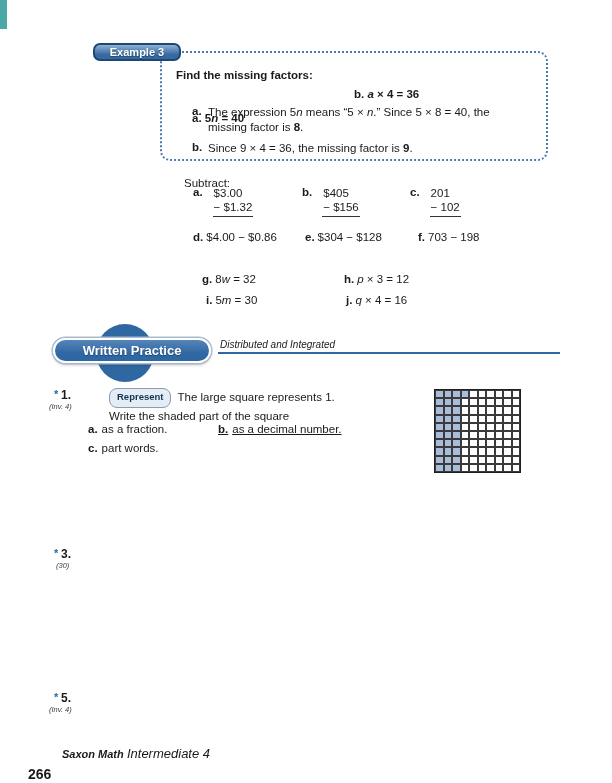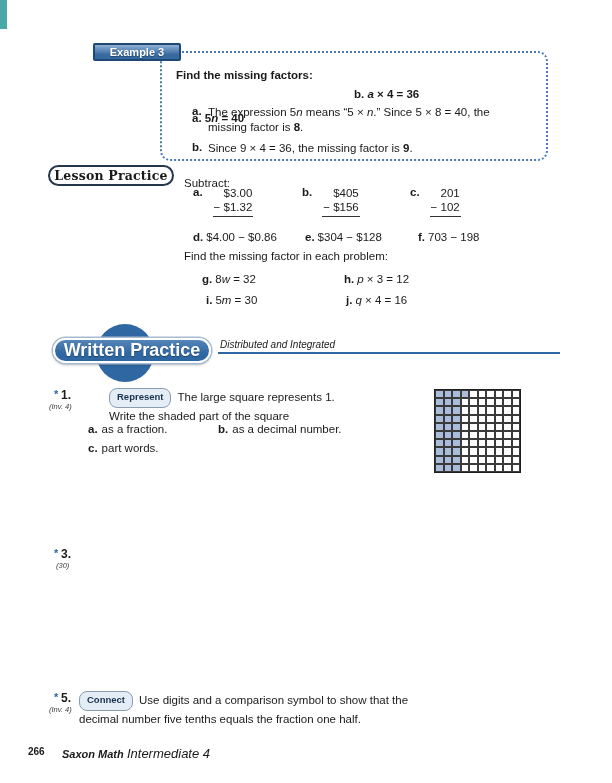--- a/index.html
+++ b/index.html
@@ -3,66 +3,66 @@
 <meta charset="utf-8">
 <style>
   html,body{margin:0;padding:0;background:#fff;}
   .page{position:relative;width:612px;height:783px;background:#fff;overflow:hidden;
         font-family:"Liberation Sans", sans-serif;font-size:11.5px;color:var(--text,#1a1a1a);}
   .abs{position:absolute;}
   b,.bold{font-weight:bold;}
   
   .corner-tab{left:0;top:0;width:7px;height:29px;background:var(--corner_tab,#4aa9a6);}
   
-  .ex-badge{left:93px;top:43px;width:88px;height:18px;border-radius:2px;
+  .ex-badge{left:93px;top:43px;width:88px;height:18px;border-radius:7px;
     background:linear-gradient(#8fb0d4,#36699f 70%);border:2px solid var(--example_badge_border,#1d4775);
     color:#fff;font-weight:bold;font-size:11px;display:flex;align-items:center;justify-content:center;
     text-shadow:0 1px 1px rgba(0,0,0,.35);z-index:3;box-sizing:border-box;}
   .ex-box{left:160px;top:51px;width:388px;height:110px;border:2px dotted var(--dotted_border,#4a7ab5);
     border-radius:10px;box-sizing:border-box;}
   .ex-heading{left:14px;top:16px;font-weight:bold;}
   .ex-given{top:35px;font-weight:bold;}
   .ex-sol{display:flex;}
   .ex-sol .plabel{width:16px;flex:0 0 16px;}
   .ex-sol .soltext{width:315px;line-height:14.5px;}
   .plabel{font-weight:bold;}
   
   .lp-pill{left:48px;top:165px;width:126px;height:21px;border:2px solid #23364a;border-radius:12px;
     display:flex;align-items:center;justify-content:center;background:#fff;box-sizing:border-box;
     font-family:"DejaVu Serif", serif;font-weight:bold;font-size:12.5px;letter-spacing:.2px;}
   .vprob{display:flex;align-items:flex-start;}
   .vprob .plabel{margin-right:10px;}
-  .vstack{text-align:right;border-bottom:1.3px solid #333;padding:0 1px 2px 1px;line-height:14px;}
+  .vstack{border-bottom:1.3px solid #333;padding:0 1px 2px 1px;line-height:14px;}
   .inline-prob .plabel{margin-right:3px;}
   
   .wp-circle{left:96px;top:324px;width:58px;height:58px;border-radius:50%;background:var(--accent,#2f67a3);}
   .wp-pill{left:53px;top:338px;width:158px;height:25px;border-radius:14px;box-sizing:border-box;
     background:linear-gradient(#5585b8,var(--accent,#2f67a3) 65%);border:2.5px solid #fff;
     box-shadow:0 0 0 1.5px #a9bccf,0 2px 3px rgba(0,0,0,.25);
-    display:flex;align-items:center;justify-content:center;color:#fff;font-weight:bold;font-size:18px;
+    display:flex;align-items:center;justify-content:center;color:#fff;font-weight:bold;font-size:13px;
     text-shadow:0 1px 1px rgba(0,0,0,.35);z-index:2;}
   .wp-subtitle{left:220px;top:339px;font-style:italic;font-size:10px;}
   .wp-line{left:218px;top:352px;width:342px;height:2px;background:var(--accent,#2f67a3);}
   
   .pnum{font-weight:bold;font-size:12px;}
   .pstar{color:var(--accent,#2f67a3);font-weight:bold;font-size:11px;}
   .pref{font-style:italic;font-size:7.5px;color:#3c3c3c;}
   .skill-badge{display:inline-block;vertical-align:1px;background:var(--skill_badge_bg,#e4ecf5);
     border:1.2px solid var(--skill_badge_border,#8a9cb0);border-radius:8px;color:var(--skill_badge_text,#17334f);
     font-weight:bold;font-size:9.5px;padding:0px 7px 1px 7px;margin-right:6px;}
   .ptext{line-height:16.5px;}
   .subitem .plabel{margin-right:4px;}
   
   .hgrid{left:434px;top:389px;width:85px;height:82px;display:grid;
     grid-template-columns:repeat(10,1fr);grid-template-rows:repeat(10,1fr);
     border:1.6px solid #1f1f1f;box-sizing:content-box;background:#fff;}
   .gcell{border:0.6px solid var(--grid_line,#3a3a3a);}
   .gcell.shaded{background:var(--grid_shade,#a9bcd9);}
   
-  .footer-num{font-weight:bold;font-size:10px;}
+  .footer-num{font-weight:bold;font-size:14px;margin-top:20px;}
   .footer-title{font-weight:bold;font-style:italic;font-size:11px;}
   .footer-sub{font-style:italic;font-size:13px;}
 </style>
 </head>
 <body>
 
 <div class="page">
 
   <div class="abs corner-tab"></div>
 
@@ -80,21 +80,20 @@
     <div class="abs ex-sol" style="left:30px;top:52px;">
       <span class="plabel">a.</span>
       <span class="soltext">The expression 5<i>n</i> means “5 × <i>n</i>.” Since 5 × 8 = 40, the missing factor is <b>8</b>.</span>
     </div>
     <div class="abs ex-sol" style="left:30px;top:88px;">
       <span class="plabel">b.</span>
       <span class="soltext">Since 9 × 4 = 36, the missing factor is <b>9</b>.</span>
     </div>
   </div>
 
-  <div class="abs lp-pill">Lesson Practice</div>
   <div class="abs" style="left:184px;top:177px;">Subtract:</div>
 
   <div class="abs vprob" style="left:193px;top:186px;">
     <span class="plabel">a.</span>
     <span class="vstack">
       <div>$3.00</div>
       <div>− $1.32</div>
     </span>
   </div>
   <div class="abs vprob" style="left:302px;top:186px;">
@@ -115,21 +114,20 @@
   <div class="abs inline-prob" style="left:193px;top:231px;">
     <span class="plabel">d.</span><span>$4.00 − $0.86</span>
   </div>
   <div class="abs inline-prob" style="left:305px;top:231px;">
     <span class="plabel">e.</span><span>$304 − $128</span>
   </div>
   <div class="abs inline-prob" style="left:418px;top:231px;">
     <span class="plabel">f.</span><span>703 − 198</span>
   </div>
 
-  <div class="abs" style="left:184px;top:250px;">Find the missing factor in each problem:</div>
 
   <div class="abs inline-prob" style="left:202px;top:273px;">
     <span class="plabel">g.</span><span>8<i>w</i> = 32</span>
   </div>
   <div class="abs inline-prob" style="left:344px;top:273px;">
     <span class="plabel">h.</span><span><i>p</i> × 3 = 12</span>
   </div>
   <div class="abs inline-prob" style="left:206px;top:294px;">
     <span class="plabel">i.</span><span>5<i>m</i> = 30</span>
   </div>
@@ -144,21 +142,21 @@
 
   <span class="abs pstar" style="left:54px;top:388px;">*</span>
   <span class="abs pnum" style="left:61px;top:388px;">1.</span>
   <span class="abs pref" style="left:49px;top:402px;">(Inv. 4)</span>
   <div class="abs ptext" style="left:82px;top:388px;width:248px;margin-left:27px;">
     <span class="skill-badge">Represent</span><span>The large square represents 1. Write the shaded part of the square</span>
   </div>
   <div class="abs subitem" style="left:88px;top:423px;">
     <span class="plabel">a.</span><span>as a fraction.</span>
   </div>
-  <div class="abs subitem" style="left:218px;top:423px;">
+  <div class="abs subitem" style="left:218px;top:423px;text-decoration:underline;">
     <span class="plabel">b.</span><span>as a decimal number.</span>
   </div>
   <div class="abs subitem" style="left:88px;top:442px;">
     <span class="plabel">c.</span><span>part words.</span>
   </div>
   <div class="abs hgrid">
       <div class="gcell shaded"></div>
       <div class="gcell shaded"></div>
       <div class="gcell shaded"></div>
       <div class="gcell shaded"></div>
@@ -260,23 +258,20 @@
       <div class="gcell"></div>
     </div>
 
   <span class="abs pstar" style="left:54px;top:547px;">*</span>
   <span class="abs pnum" style="left:61px;top:547px;">3.</span>
   <span class="abs pref" style="left:56px;top:561px;">(30)</span>
 
   <span class="abs pstar" style="left:54px;top:691px;">*</span>
   <span class="abs pnum" style="left:61px;top:691px;">5.</span>
   <span class="abs pref" style="left:49px;top:705px;">(Inv. 4)</span>
-  <div class="abs ptext" style="left:79px;top:691px;width:347px;">
-    <span class="skill-badge">Connect</span><span>Use digits and a comparison symbol to show that the decimal number five tenths equals the fraction one half.</span>
-  </div>
 
   <span class="abs footer-num" style="left:28px;top:746px;">266</span>
   <span class="abs" style="left:62px;top:746px;">
     <span class="footer-title">Saxon Math</span>
     <span class="footer-sub">Intermediate 4</span>
   </span>
 
 </div>
 
 </body></html>

